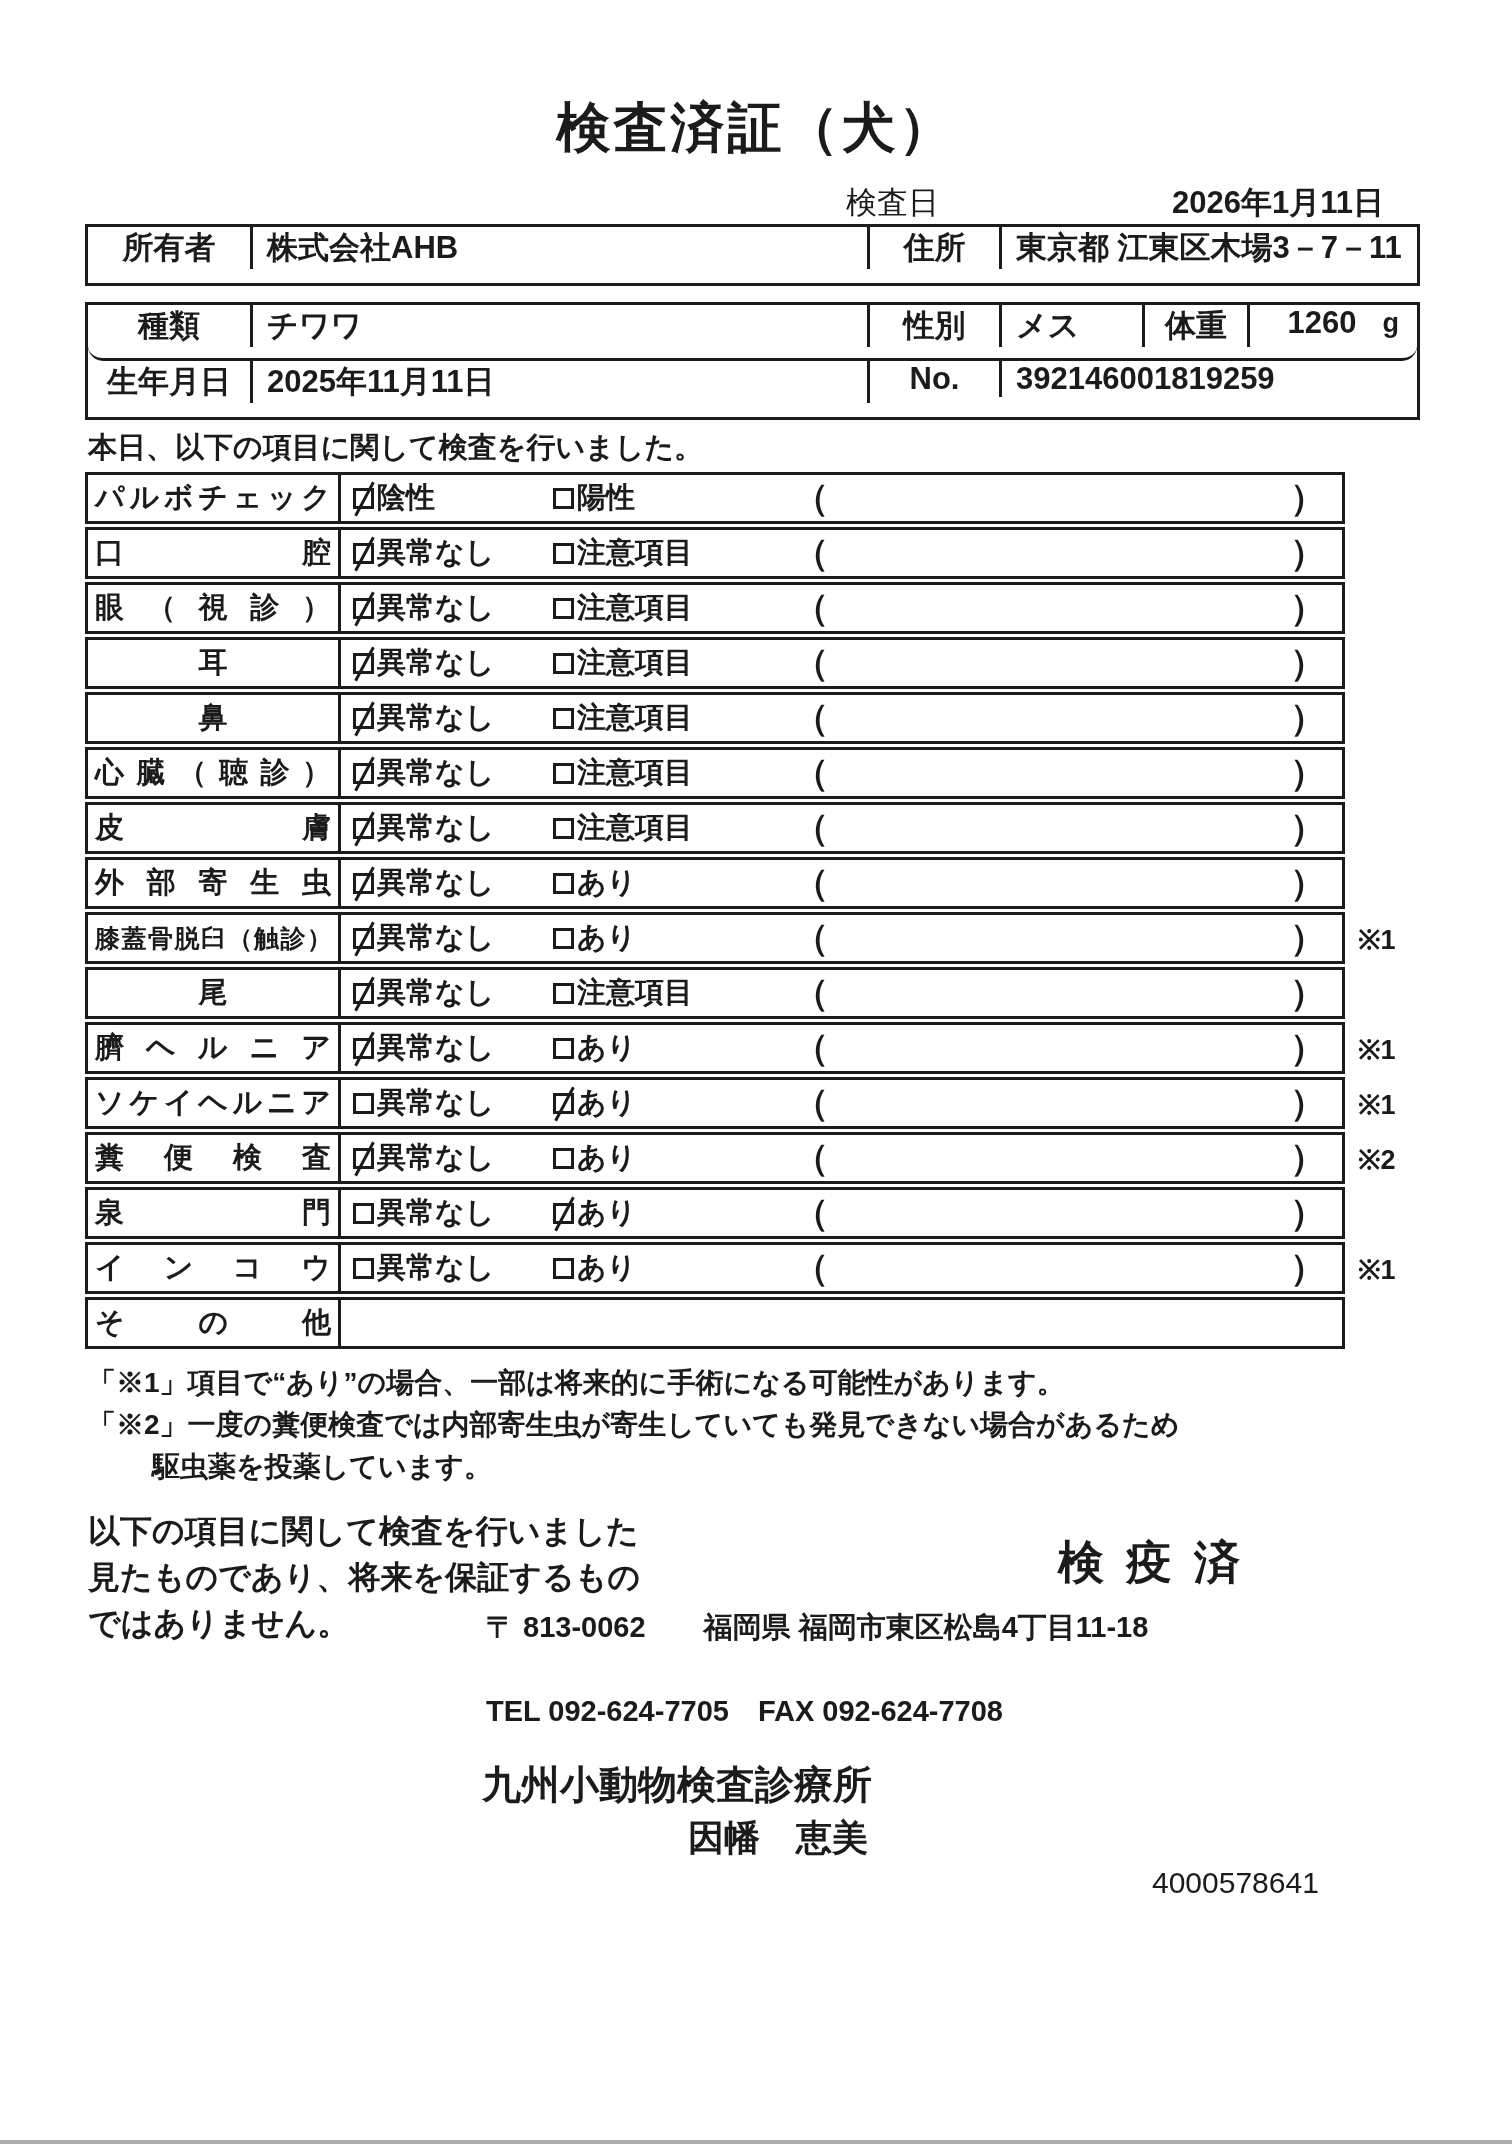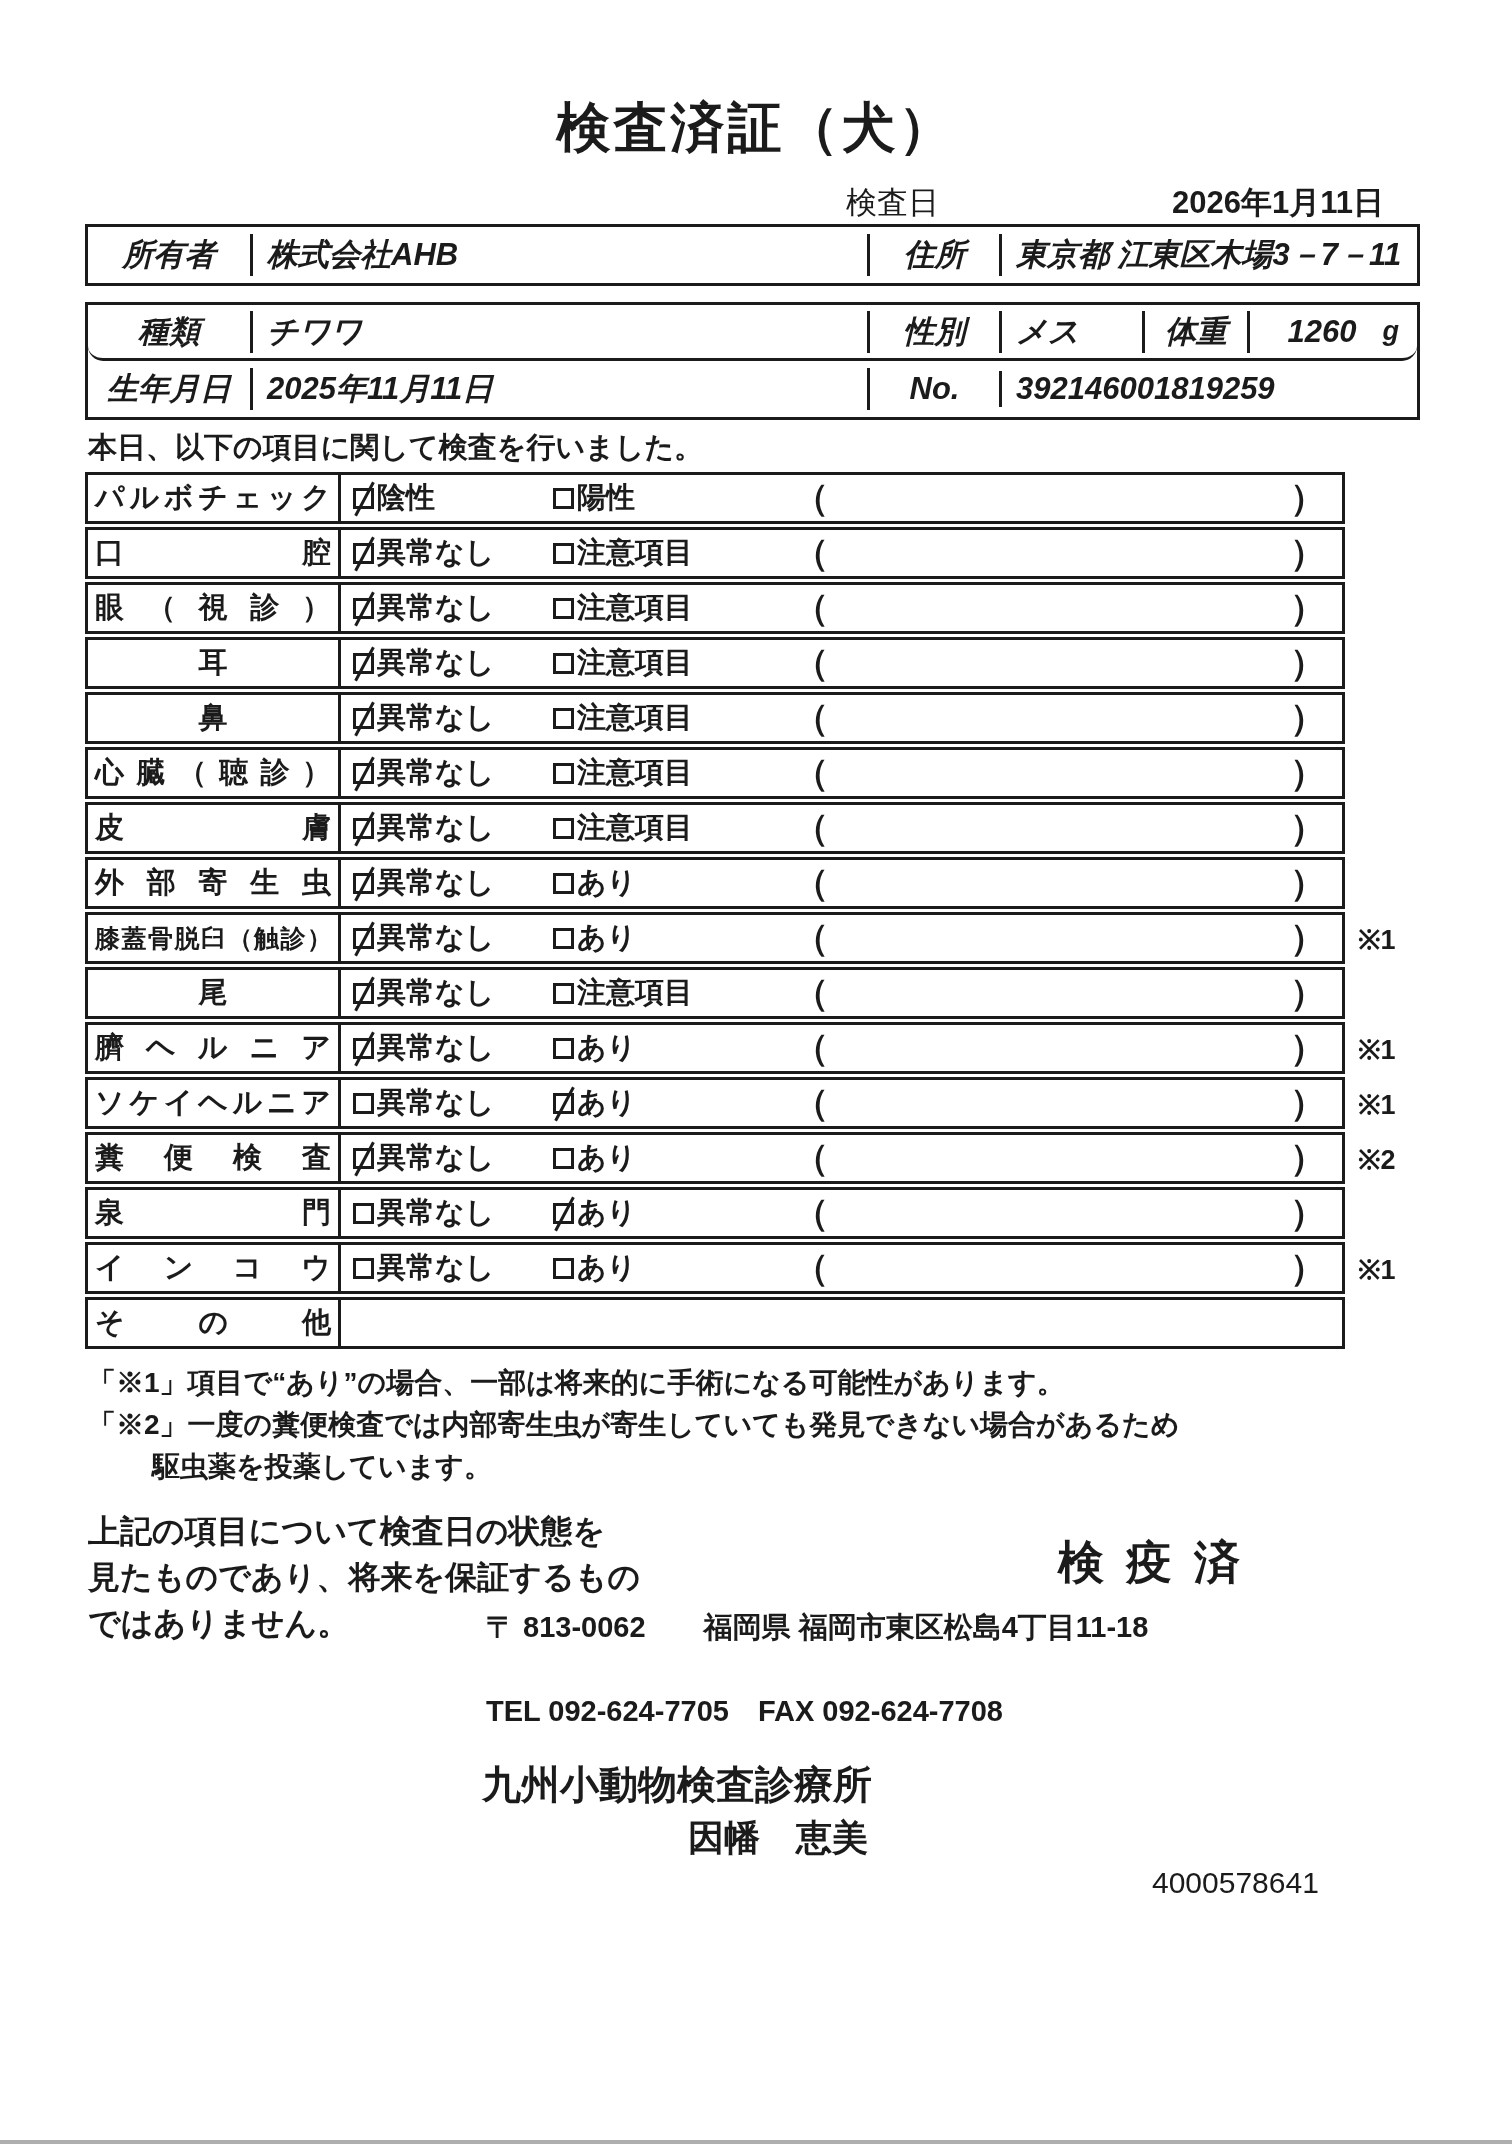--- a/index.html
+++ b/index.html
@@ -15,21 +15,21 @@
   
   .title{
     top:92px;left:0;width:100%;
     text-align:center;
     font-size:54px;font-weight:bold;letter-spacing:3px;
   }
   .exam-date-label{top:182px;left:846px;font-size:31px;font-weight:normal;}
   .exam-date-value{top:182px;left:1172px;font-size:31px;font-weight:bold;}
   
   .tbl{border:3px solid #1b1b1b;box-sizing:border-box;}
-  .trow{display:flex;align-items:center;box-sizing:border-box;font-style:italic;}
+  .trow{display:flex;align-items:flex-start;box-sizing:border-box;}
   .cell{display:flex;align-items:center;box-sizing:border-box;font-size:31px;font-weight:bold;}
   .cell.hd{justify-content:center;}
   .cell.val{padding-left:14px;}
   .br{border-right:3px solid #1b1b1b;}
   .owner-table{top:224px;left:85px;width:1335px;}
   .owner-table .trow{height:56px;}
   .info-table{top:302px;left:85px;width:1335px;}
   .info-table .trow{height:56px;border-radius:15px;}
   .info-table .trow.first{border-bottom:3px solid #1b1b1b;}
   .w-label{width:165px;}
@@ -430,21 +430,21 @@
       <div class="cl-opts"></div>
     </div>
 
   </div>
 
   <div class="abs note1">「※1」項目で“あり”の場合、一部は将来的に手術になる可能性があります。</div>
   <div class="abs note2">「※2」一度の糞便検査では内部寄生虫が寄生していても発見できない場合があるため</div>
   <div class="abs note2b">駆虫薬を投薬しています。</div>
 
   <div class="abs closing">
-    <div>上記の項目について検査日の状態を</div>
+    <div>以下の項目に関して検査を行いました</div>
     <div>見たものであり、将来を保証するもの</div>
     <div>ではありません。</div>
   </div>
 
   <div class="abs stamp">検疫済</div>
 
   <div class="abs postal">〒 813-0062　　福岡県 福岡市東区松島4丁目11-18</div>
   <div class="abs tel">TEL 092-624-7705　FAX 092-624-7708</div>
   <div class="abs clinic">九州小動物検査診療所</div>
   <div class="abs vet">因幡　恵美</div>

